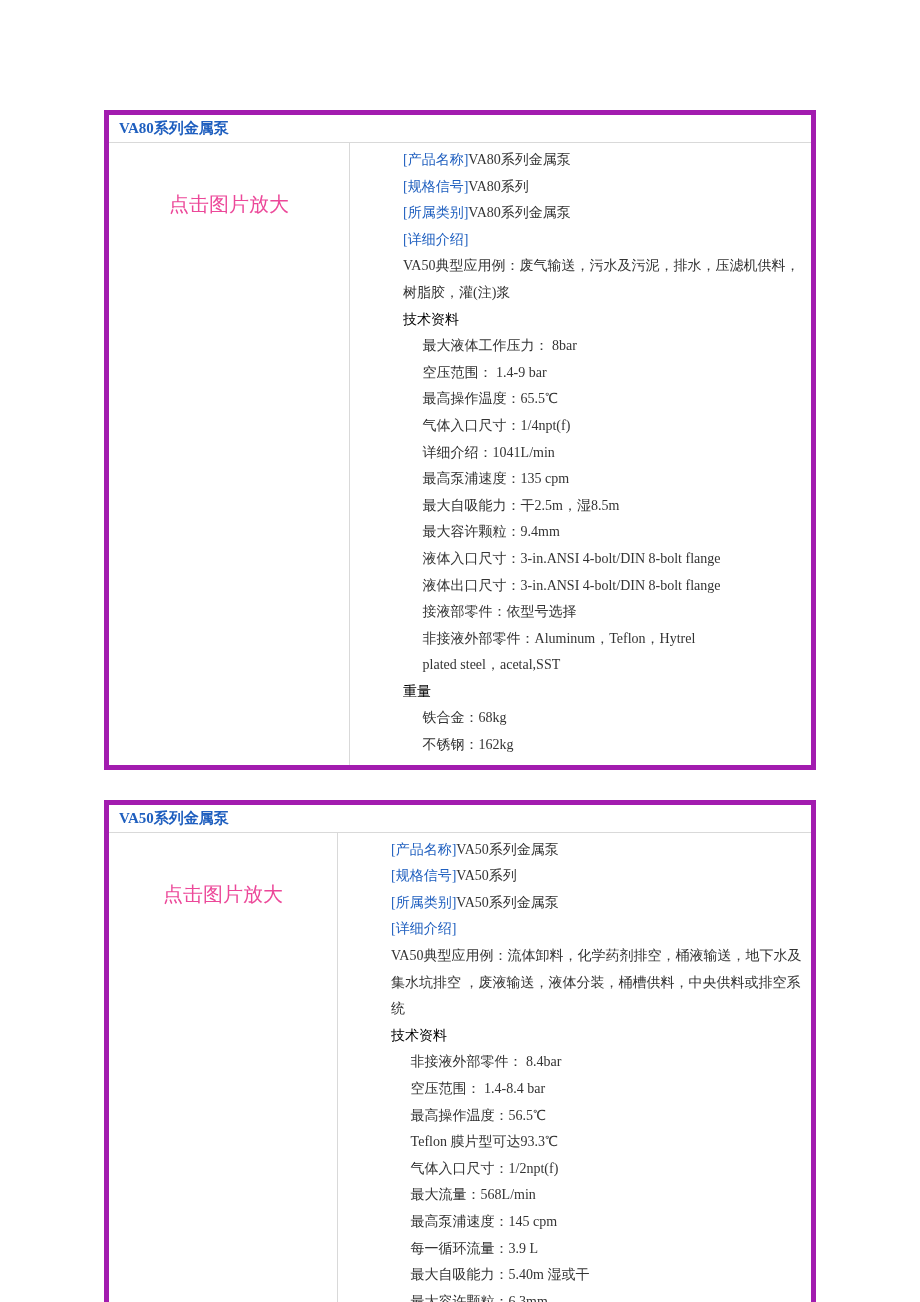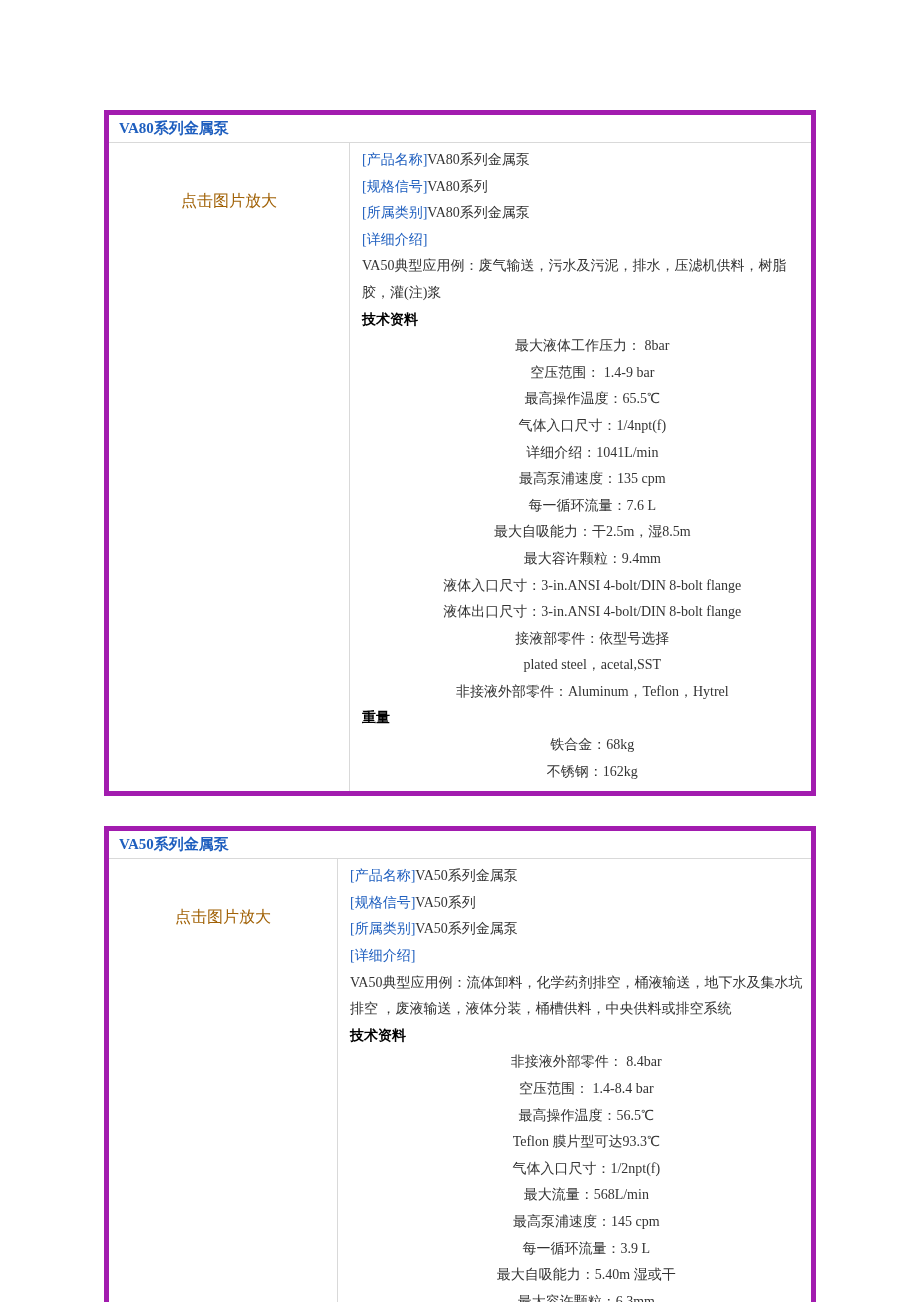--- a/index.html
+++ b/index.html
@@ -33,41 +33,41 @@
     align-items: stretch;
   }
   .image-col {
     width: 240px;
     flex: 0 0 auto;
     border-right: 1px solid #d9d9d9;
     display: flex;
     align-items: flex-start;
     justify-content: center;
     padding-top: 48px;
-    color: #a16207;
-    font-size: 16px;
+    color: #ec4899;
+    font-size: 20px;
   }
   .image-col.small {
     width: 228px;
   }
   .detail-col {
     flex: 1 1 auto;
     padding: 4px 8px 6px 12px;
     line-height: 1.9;
+    margin-left: 41px;
   }
   .field-label {
     color: #1f5fbf;
   }
   .strong {
-    font-weight: bold;
+    font-weight: normal;
     color: #000000;
   }
   .spec-line {
     padding-left: 1.4em;
-    text-align: center;
   }
 </style>
 </head>
 <body>
 
 <div class="page">
 
   <div class="card">
     <div class="card-header">VA80系列金属泵</div>
     <div class="card-body">
@@ -78,28 +78,27 @@
         <div><span class="field-label">[所属类别]</span><span>VA80系列金属泵</span></div>
         <div><span class="field-label">[详细介绍]</span></div>
         <div>VA50典型应用例：废气输送，污水及污泥，排水，压滤机供料，树脂胶，灌(注)浆</div>
         <div class="strong">技术资料</div>
         <div class="spec-line">最大液体工作压力： 8bar</div>
         <div class="spec-line">空压范围： 1.4-9 bar</div>
         <div class="spec-line">最高操作温度：65.5℃</div>
         <div class="spec-line">气体入口尺寸：1/4npt(f)</div>
         <div class="spec-line">详细介绍：1041L/min</div>
         <div class="spec-line">最高泵浦速度：135 cpm</div>
-        <div class="spec-line">每一循环流量：7.6 L</div>
         <div class="spec-line">最大自吸能力：干2.5m，湿8.5m</div>
         <div class="spec-line">最大容许颗粒：9.4mm</div>
         <div class="spec-line">液体入口尺寸：3-in.ANSI 4-bolt/DIN 8-bolt flange</div>
         <div class="spec-line">液体出口尺寸：3-in.ANSI 4-bolt/DIN 8-bolt flange</div>
         <div class="spec-line">接液部零件：依型号选择</div>
+        <div class="spec-line">非接液外部零件：Aluminum，Teflon，Hytrel</div>
         <div class="spec-line">plated steel，acetal,SST</div>
-        <div class="spec-line">非接液外部零件：Aluminum，Teflon，Hytrel</div>
         <div class="strong">重量</div>
         <div class="spec-line">铁合金：68kg</div>
         <div class="spec-line">不锈钢：162kg</div>
       </div>
     </div>
   </div>
 
   <div class="card">
     <div class="card-header">VA50系列金属泵</div>
     <div class="card-body">

